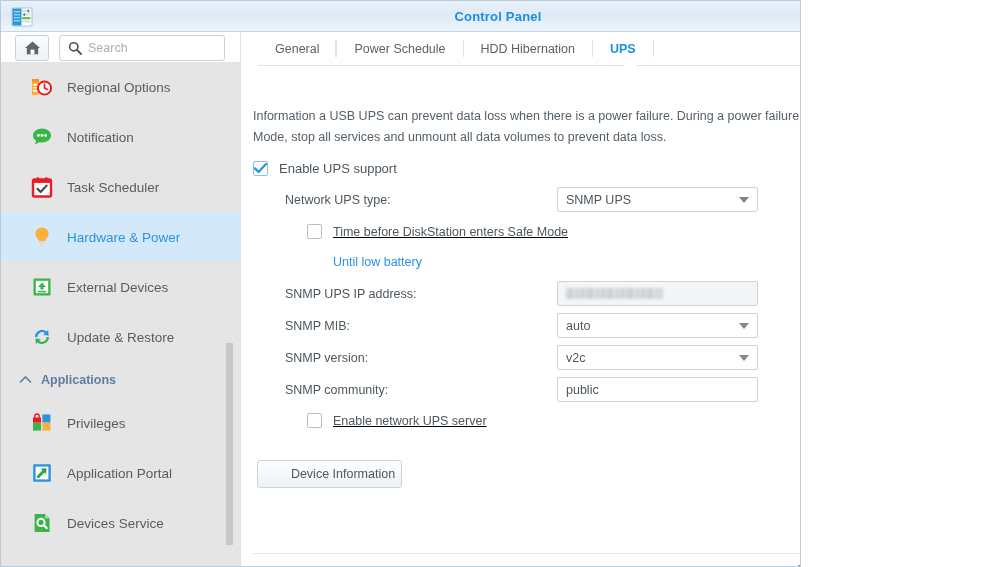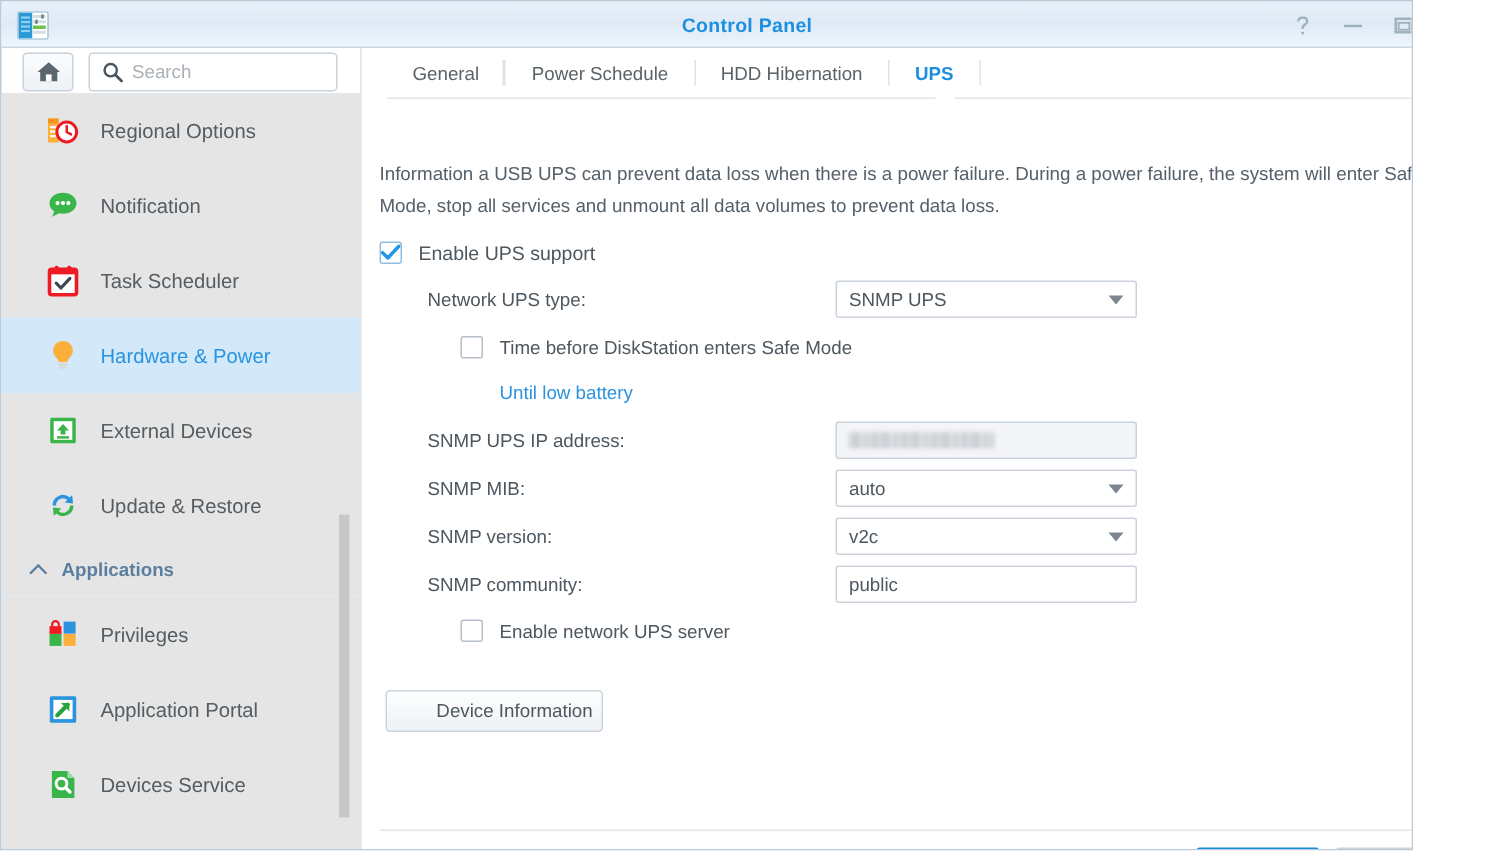--- a/index.html
+++ b/index.html
@@ -4,21 +4,21 @@
 <style>
   * { box-sizing: border-box; margin: 0; padding: 0; }
   html, body {
     width: 994px; height: 567px;
     font-family: "Liberation Sans", sans-serif;
     overflow: hidden;
     background: #fff;
   }
   #app {
     position: relative;
-    width: 942px; height: 567px;
+    width: 801px; height: 567px;
     background: #ffffff;
     border: 1px solid #b9cbdb;
     overflow: hidden;
   }
 
   
   .titlebar {
     position: absolute; left: 0; top: 0; width: 994px; height: 31px;
     background: linear-gradient(to bottom, #e8f1fa 0%, #dfeaf6 50%, #eef5fb 100%);
     border-bottom: 1px solid #c6d6e4;
@@ -162,21 +162,21 @@
     padding: 0 8px; font-size: 12.5px; color: #4d575f; cursor: default;
   }
   .ctrl.select { cursor: pointer; justify-content: space-between; }
   .ctrl.disabled { background: #f4f5f7; }
   .caret {
     width: 0; height: 0; border-left: 5px solid transparent;
     border-right: 5px solid transparent; border-top: 6px solid #7d868e;
   }
 
   .sub-row {
-    position: absolute; display: flex; align-items: center; gap: 11px;
+    position: absolute; display: flex; align-items: center; gap: 11px; text-decoration: underline;
   }
   .sub-row .slbl { font-size: 12.5px; color: #4d575f; }
 
   .linkish {
     position: absolute; font-size: 12.5px; color: #2b93e0;
   }
 
   .redacted {
     height: 11px; width: 97px;
     background: repeating-linear-gradient(90deg,

